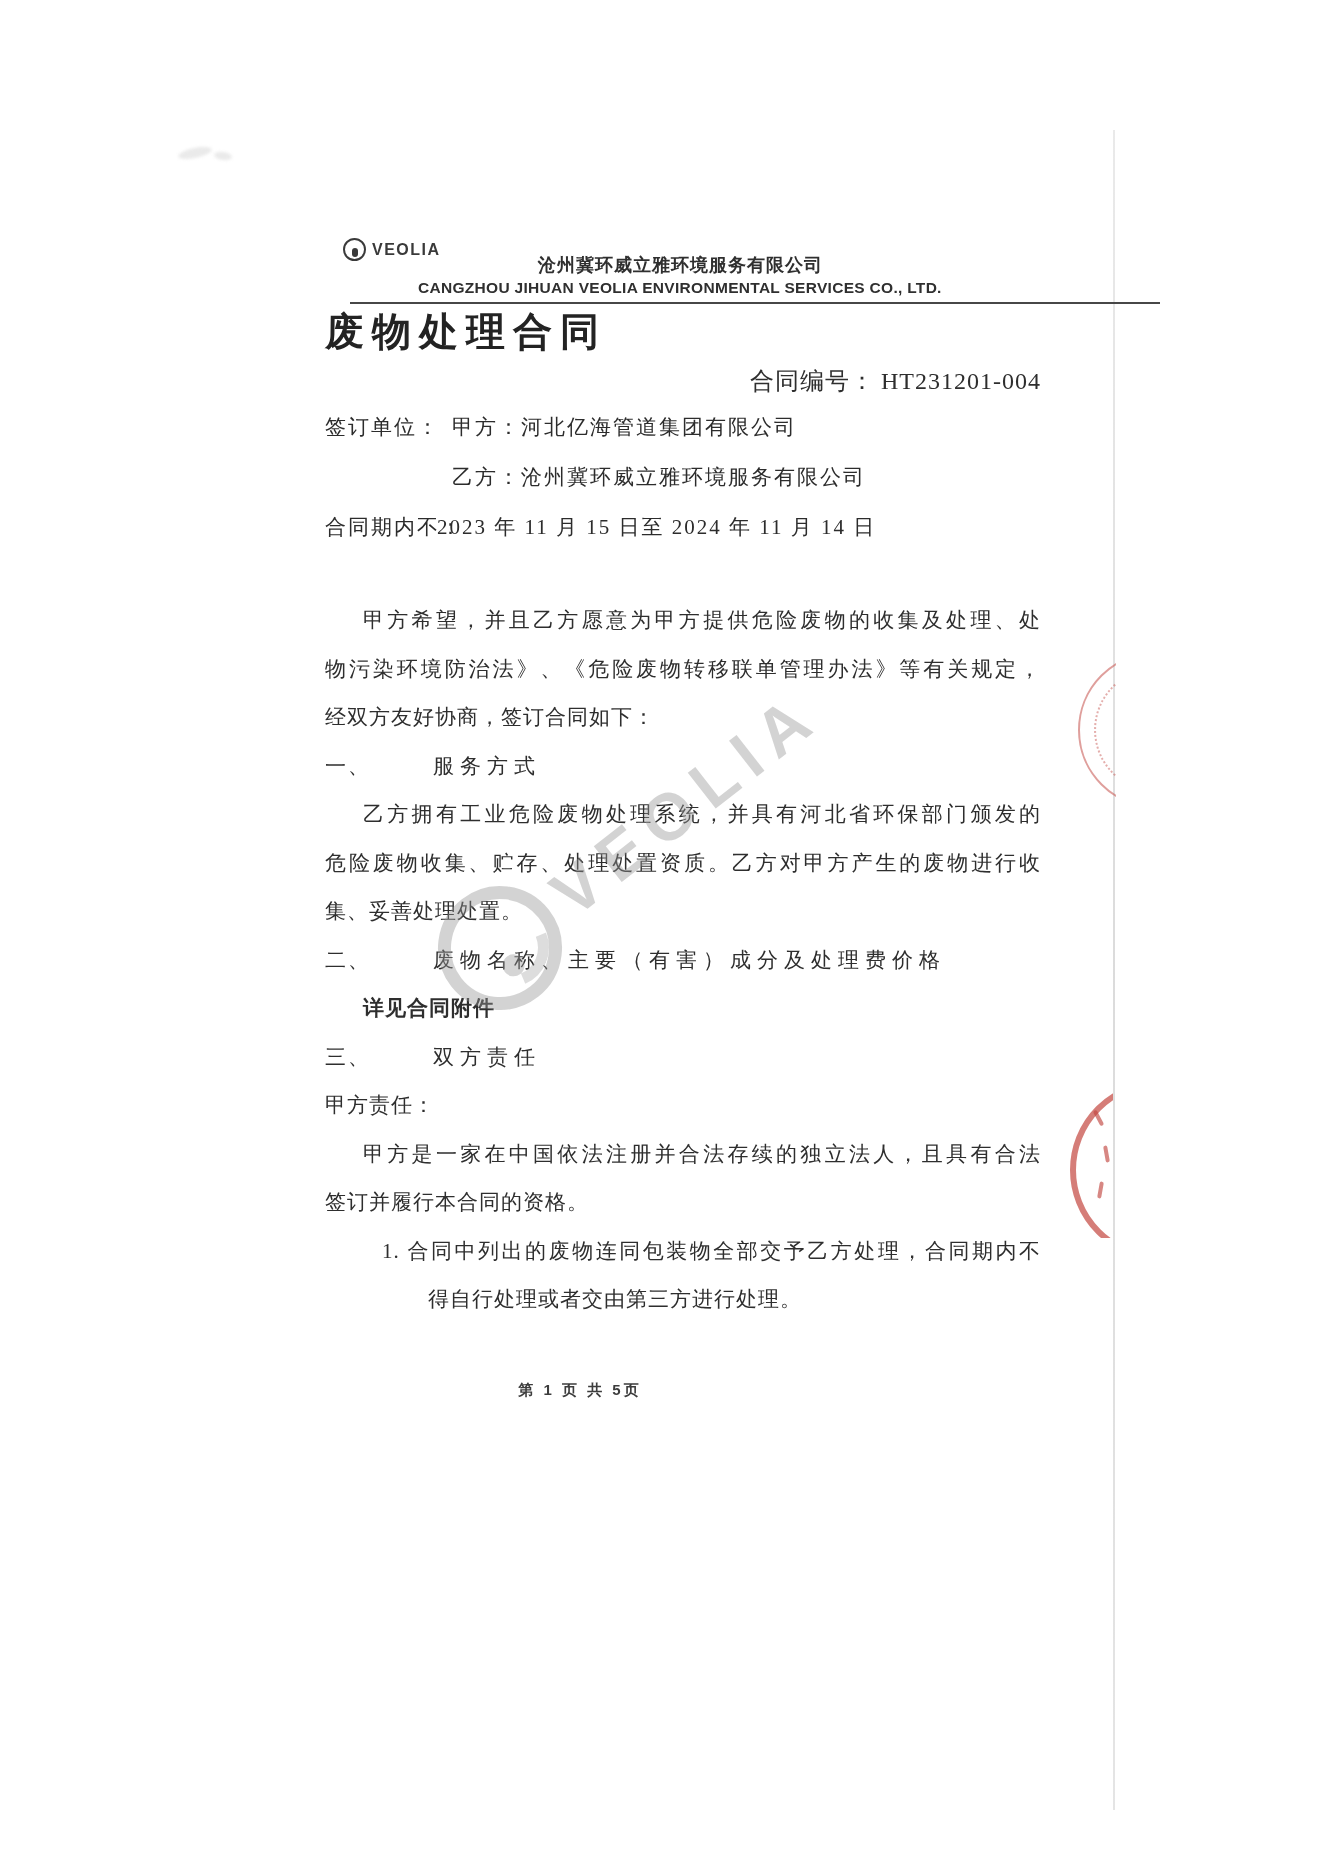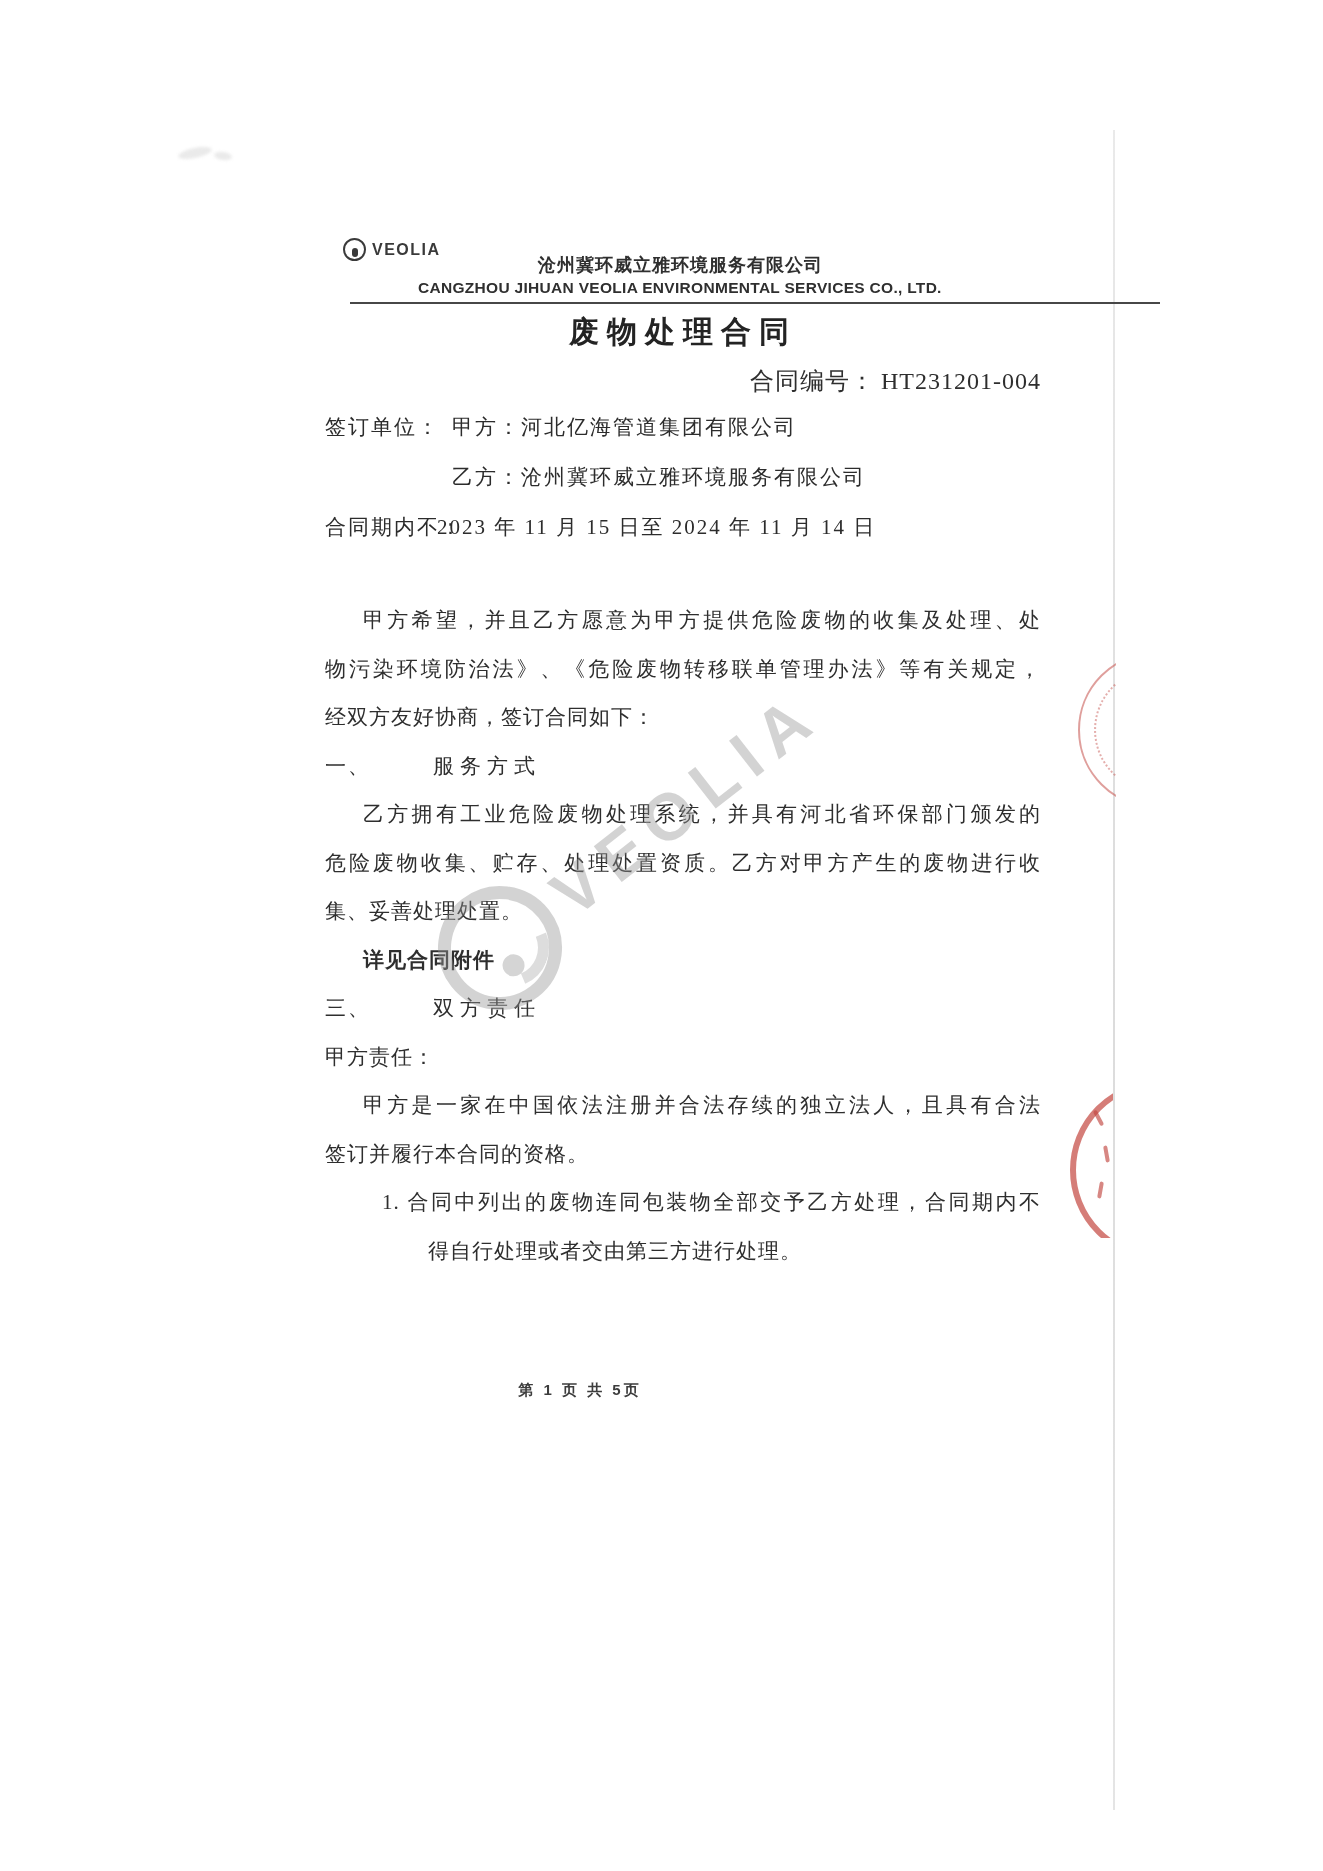--- a/index.html
+++ b/index.html
@@ -21,22 +21,22 @@
   .logo-dot{position:absolute;left:50%;bottom:2px;transform:translateX(-50%);
             width:6px;height:9px;background:#3a3a3a;border-radius:3px;}
   .logo-word{font-family:"Liberation Sans","DejaVu Sans",sans-serif;font-weight:700;
              font-size:16px;color:#3a3a3a;letter-spacing:1.5px;}
   .co-cn{position:absolute;left:538px;top:253px;font-size:18px;font-weight:700;color:#2f2f2f;
          font-family:"Liberation Sans","DejaVu Sans",sans-serif;letter-spacing:1px;}
   .co-en{position:absolute;left:418px;top:279px;font-size:15.5px;font-weight:700;color:#2f2f2f;
          font-family:"Liberation Sans","DejaVu Sans",sans-serif;letter-spacing:.3px;}
   .header-rule{position:absolute;left:350px;top:302px;width:810px;height:2px;background:#474747;}
 
-  .doc-title{position:absolute;left:325px;top:306px;width:716px;margin:0;text-align:center;
-             font-size:30px;font-weight:700;letter-spacing:8px;color:#232323;line-height:52px;}
+  .doc-title{position:absolute;left:325px;top:306px;width:716px;margin:0;text-align:left;
+             font-size:39px;font-weight:700;letter-spacing:8px;color:#232323;line-height:52px;}
 
   .contract-no{position:absolute;left:325px;top:358px;width:716px;height:46px;line-height:46px;
                text-align:right;font-size:24px;color:#2e2e2e;letter-spacing:1px;}
   .contract-no .num{padding-left:6px;}
 
   
   .meta{position:absolute;left:325px;top:402px;width:716px;font-size:21px;color:#2c2c2c;}
   .mrow{height:50px;line-height:50px;white-space:nowrap;}
   .mlabel{display:inline-block;letter-spacing:2px;}
   .w1{width:127px;}
@@ -125,20 +125,21 @@
   </div>
 
   <div class="body" id="body-lines">
       <div class="line l-para l-stretch">甲方希望，并且乙方愿意为甲方提供危险废物的收集及处理、处</div>
       <div class="line l-stretch">物污染环境防治法》、《危险废物转移联单管理办法》等有关规定，</div>
       <div class="line">经双方友好协商，签订合同如下：</div>
       <div class="line"><span class="hnum">一、</span><span class="htitle">服务方式</span></div>
       <div class="line l-para l-stretch">乙方拥有工业危险废物处理系统，并具有河北省环保部门颁发的</div>
       <div class="line l-stretch">危险废物收集、贮存、处理处置资质。乙方对甲方产生的废物进行收</div>
       <div class="line">集、妥善处理处置。</div>
+      <div class="line"><span class="hnum">二、</span><span class="htitle">废物名称、主要（有害）成分及处理费价格</span></div>
       <div class="line l-para l-bold">详见合同附件</div>
       <div class="line"><span class="hnum">三、</span><span class="htitle">双方责任</span></div>
       <div class="line">甲方责任：</div>
       <div class="line l-para l-stretch">甲方是一家在中国依法注册并合法存续的独立法人，且具有合法</div>
       <div class="line">签订并履行本合同的资格。</div>
       <div class="line l-list l-stretch">1. 合同中列出的废物连同包装物全部交予乙方处理，合同期内不</div>
       <div class="line l-list2">得自行处理或者交由第三方进行处理。</div>
     </div>
 
   <div class="page-footer">第 1 页 共 5页</div>

